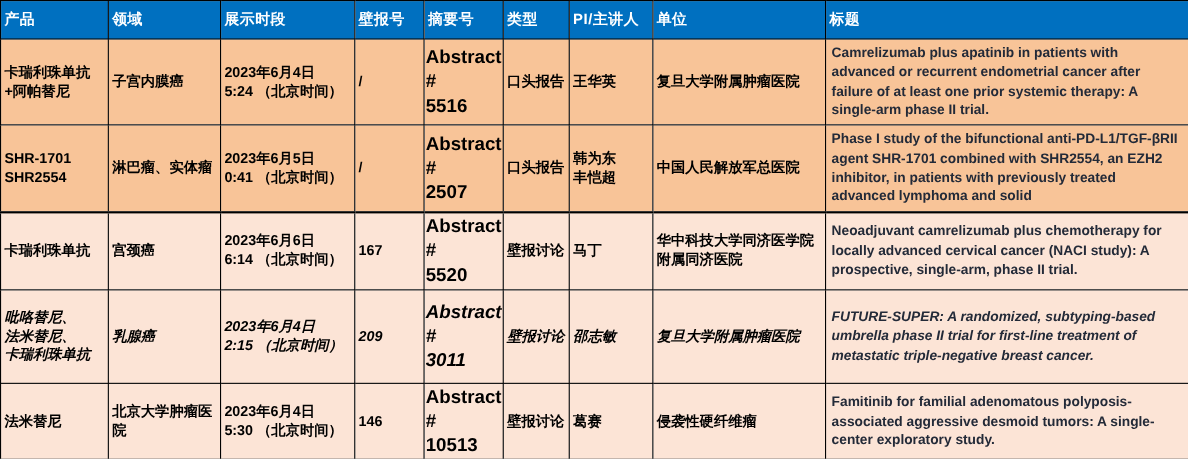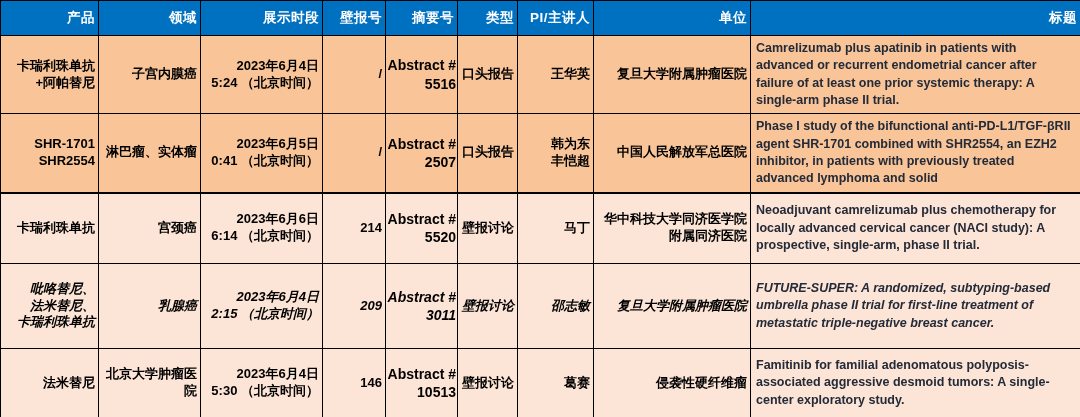--- a/index.html
+++ b/index.html
@@ -14,21 +14,21 @@
   html,body{margin:0;padding:0;background:#fff;}
   body{width:1080px;height:417px;overflow:hidden;}
   table.sched{
     border-collapse:collapse;
     table-layout:fixed;
     width:1080px;height:417px;
     font-family:"Liberation Sans","DejaVu Sans",sans-serif;
   }
   .sched th,.sched td{
     border:1.5px solid var(--border);
-    text-align:right;
+    text-align:left;
     vertical-align:middle;
     font-weight:bold;
     white-space:pre-line;
     padding:1px 3px;
     overflow:hidden;
   }
   .sched thead tr{height:35px;}
   .sched th{
     background:var(--header-bg);
     color:var(--header-text);
@@ -44,21 +44,21 @@
   tr.shade-dark td{background:var(--row-dark-bg);}
   tr.shade-light td{background:var(--row-light-bg);}
   .sched tbody tr:nth-child(3) td{border-top-width:2px;}
   td.title-cell{
     text-align:left;
     color:var(--title-text);
     font-size:12.5px;
     line-height:1.38;
     padding:2px 5px;
   }
-  td.cell-abstract_no{font-size:14px;padding:1px 1px;}
+  td.cell-abstract_no{font-size:17px;padding:1px 1px;}
 </style>
 </head>
 <body>
 
 <table class="sched">
   <colgroup>
     <col style="width:98px">
       <col style="width:102px">
       <col style="width:122px">
     <col style="width:63px">
@@ -109,21 +109,21 @@
         <td class="cell-pi">韩为东
 丰恺超</td>
         <td class="cell-institution">中国人民解放军总医院</td>
         <td class="cell-title title-cell">Phase I study of the bifunctional anti-PD-L1/TGF-βRII agent SHR-1701 combined with SHR2554, an EZH2 inhibitor, in patients with previously treated advanced lymphoma and solid</td>
       </tr>
       <tr class="shade-light" style="height: 71px;">
         <td class="cell-product">卡瑞利珠单抗</td>
         <td class="cell-field">宫颈癌</td>
         <td class="cell-time_slot">2023年6月6日
 6:14 （北京时间）</td>
-        <td class="cell-poster_no">214</td>
+        <td class="cell-poster_no">167</td>
         <td class="cell-abstract_no">Abstract #
 5520</td>
         <td class="cell-type">壁报讨论</td>
         <td class="cell-pi">马丁</td>
         <td class="cell-institution">华中科技大学同济医学院
 附属同济医院</td>
         <td class="cell-title title-cell">Neoadjuvant camrelizumab plus chemotherapy for locally advanced cervical cancer (NACI study): A prospective, single-arm, phase II trial.</td>
       </tr>
       <tr class="shade-light" style="height: 85px; font-style: italic;">
         <td class="cell-product">吡咯替尼、

